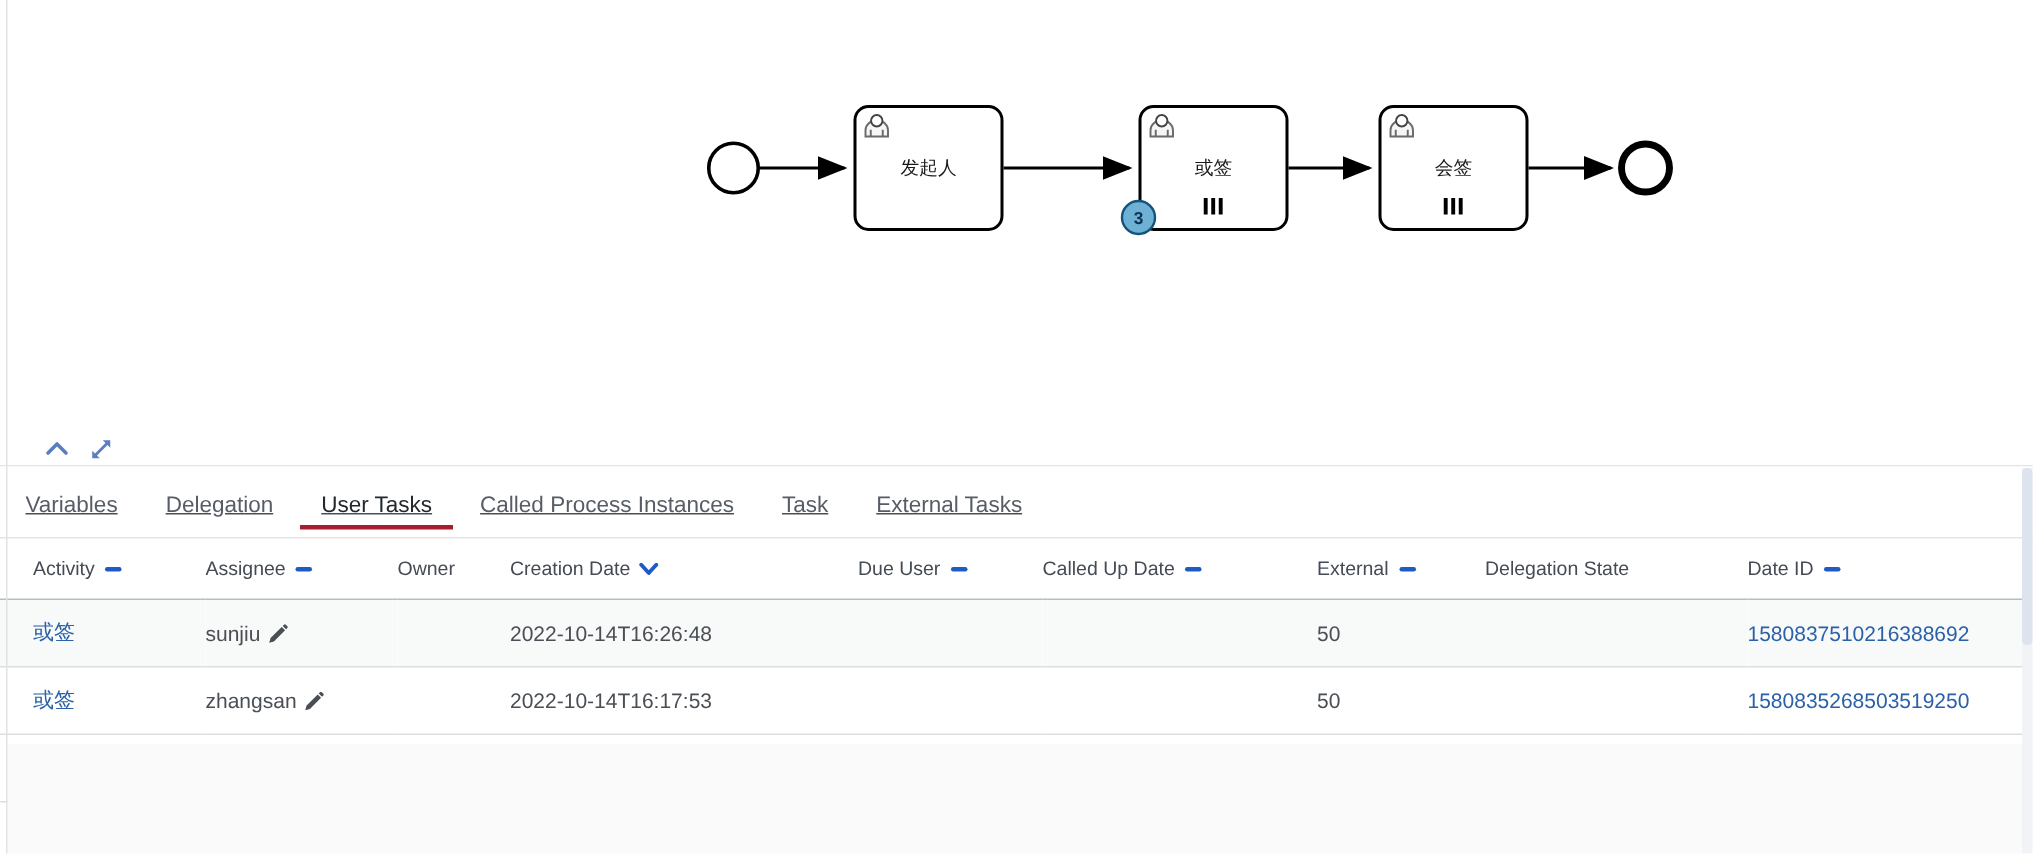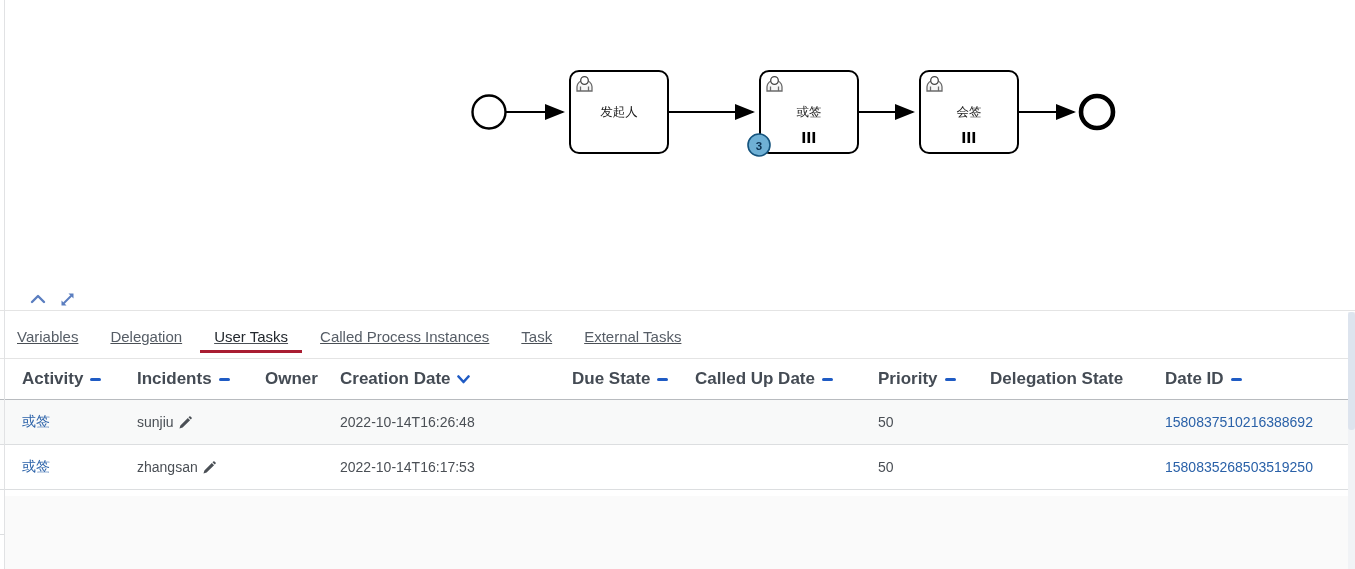--- a/index.html
+++ b/index.html
@@ -17,21 +17,21 @@
   
   .tabs-bar { position:absolute; left:0; top:311px; width:1355px; height:48px; background:#fff; border-bottom:1px solid #e4e4e4; display:flex; align-items:center; padding-left:3px;text-decoration:underline; }
   .tab { position:relative; height:47px; display:flex; align-items:center; padding:4px 14px 0 14px; margin-right:4px; font-size:15px; color:#565d66; cursor:pointer; white-space:nowrap; }
   .tab.active { color:#23282e; }
   .tab.active::after { content:""; position:absolute; left:0; right:0; bottom:5px; height:3px; background:#a91d32; }
 
   
   .table-area { position:absolute; left:0; top:359px; width:1348px; }
   table { border-collapse:collapse; table-layout:fixed; width:1348px; }
   th, td { padding:0; text-align:left; font-size:14px; overflow:hidden; white-space:nowrap; }
-  th { height:40px; font-size:17px; font-weight:bold; color:#444b54; border-bottom:1px solid #b8bbbf; vertical-align:middle; }
+  th { height:40px; font-size:13px; font-weight:normal; color:#444b54; border-bottom:1px solid #b8bbbf; vertical-align:middle; }
   td { height:45px; vertical-align:middle; border-bottom:1px solid #dcdee0; color:#4a4f55; }
   tr.row-0 td { background:#f8f9f9; }
   th.c0, td.c0 { padding-left:22px; }
   a.blue-link { color:#2a61a8; text-decoration:none; cursor:pointer; }
   .sort-minus { display:inline-block; width:11px; height:3px; background:#1f5bc4; border-radius:1.5px; margin-left:7px; vertical-align:middle; }
   .sort-desc { margin-left:6px; vertical-align:middle; }
   .pencil { margin-left:5px; vertical-align:middle; cursor:pointer; }
   .table-footer { position:absolute; left:5px; top:496px; width:1343px; height:73px; background:#fafafa; }
 
   
@@ -146,28 +146,28 @@
         <col style="width:232px">
           <col style="width:123px">
           <col style="width:183px">
         <col style="width:112px">
           <col style="width:175px">
           <col>
       </colgroup>
       <thead>
         <tr>
           <th class="c0"><span>Activity</span><span class="sort-minus"></span></th>
-          <th><span>Incidents</span><span class="sort-minus"></span></th>
+          <th><span>Assignee</span><span class="sort-minus"></span></th>
           <th><span>Owner</span></th>
           <th><span>Creation Date</span><svg class="sort-desc" width="13" height="9" viewBox="0 0 13 9">
                 <polyline points="1.5,1.5 6.5,7 11.5,1.5" fill="none" stroke="#1f5bc4" stroke-width="2.6" stroke-linecap="round" stroke-linejoin="round"></polyline>
               </svg></th>
-          <th><span>Due State</span><span class="sort-minus"></span></th>
+          <th><span>Due User</span><span class="sort-minus"></span></th>
           <th><span>Called Up Date</span><span class="sort-minus"></span></th>
-          <th><span>Priority</span><span class="sort-minus"></span></th>
+          <th><span>External</span><span class="sort-minus"></span></th>
           <th><span>Delegation State</span></th>
           <th><span>Date ID</span><span class="sort-minus"></span></th>
         </tr>
       </thead>
       <tbody>
         <tr class="row-0">
           <td class="c0"><a class="blue-link">或签</a></td>
           <td><span>sunjiu</span><svg class="pencil" width="13" height="13" viewBox="0 0 14 14">
                 <path d="M0.5 13.5 l3.4-1 8-8 -2.4-2.4 -8 8 z M10.2 1.4 l2.4 2.4 0.9-0.9 a0.9 0.9 0 0 0 0-1.3 l-1.1-1.1 a0.9 0.9 0 0 0-1.3 0 z" fill="#4a4f55"></path>
               </svg></td>

